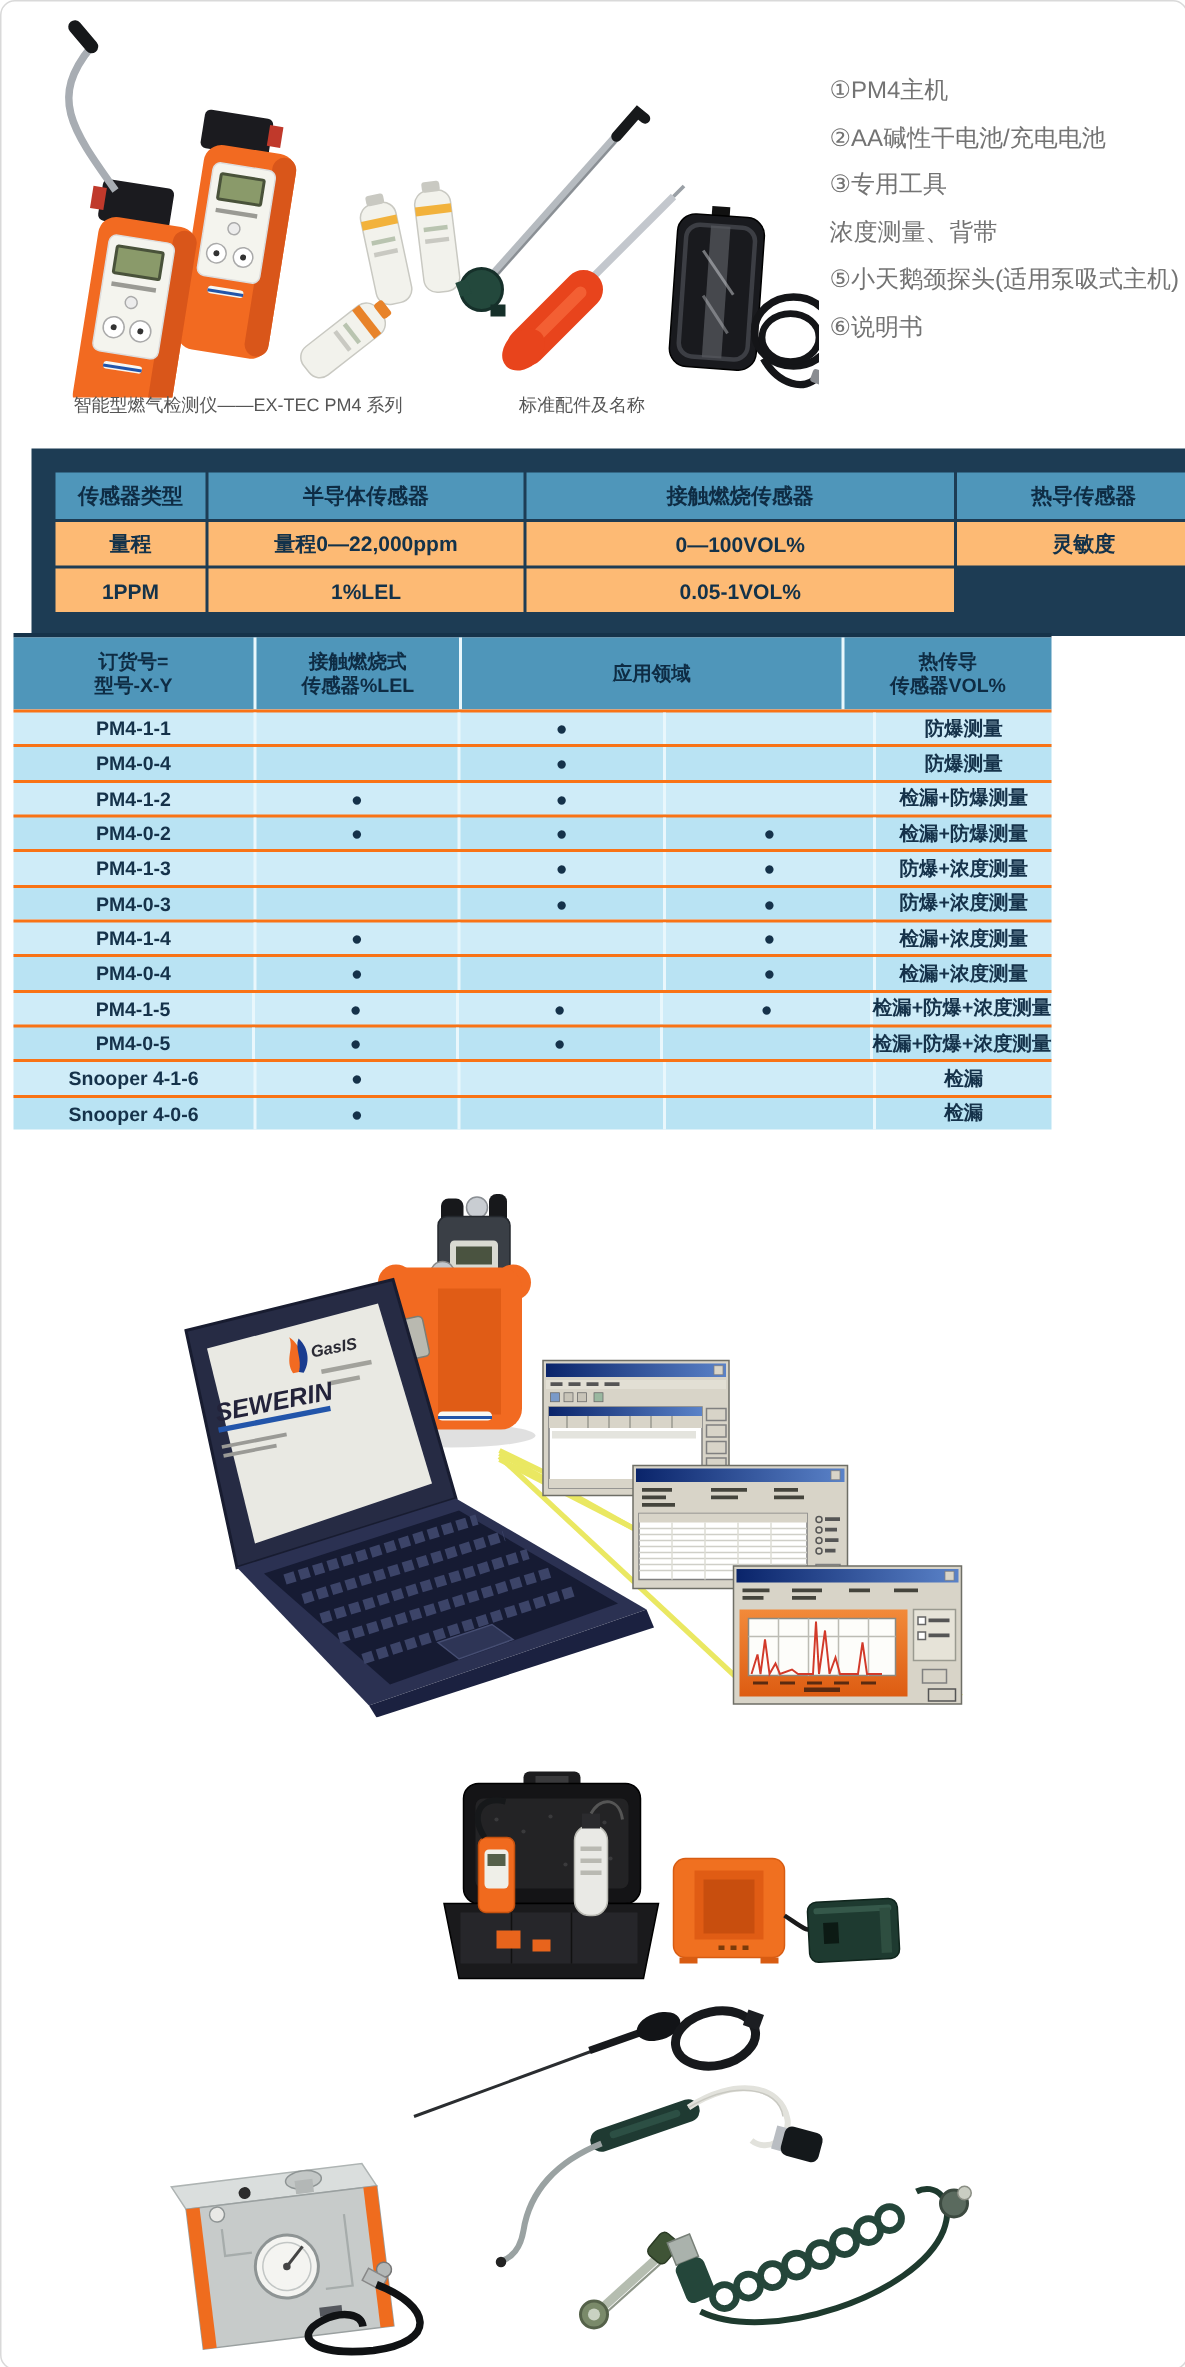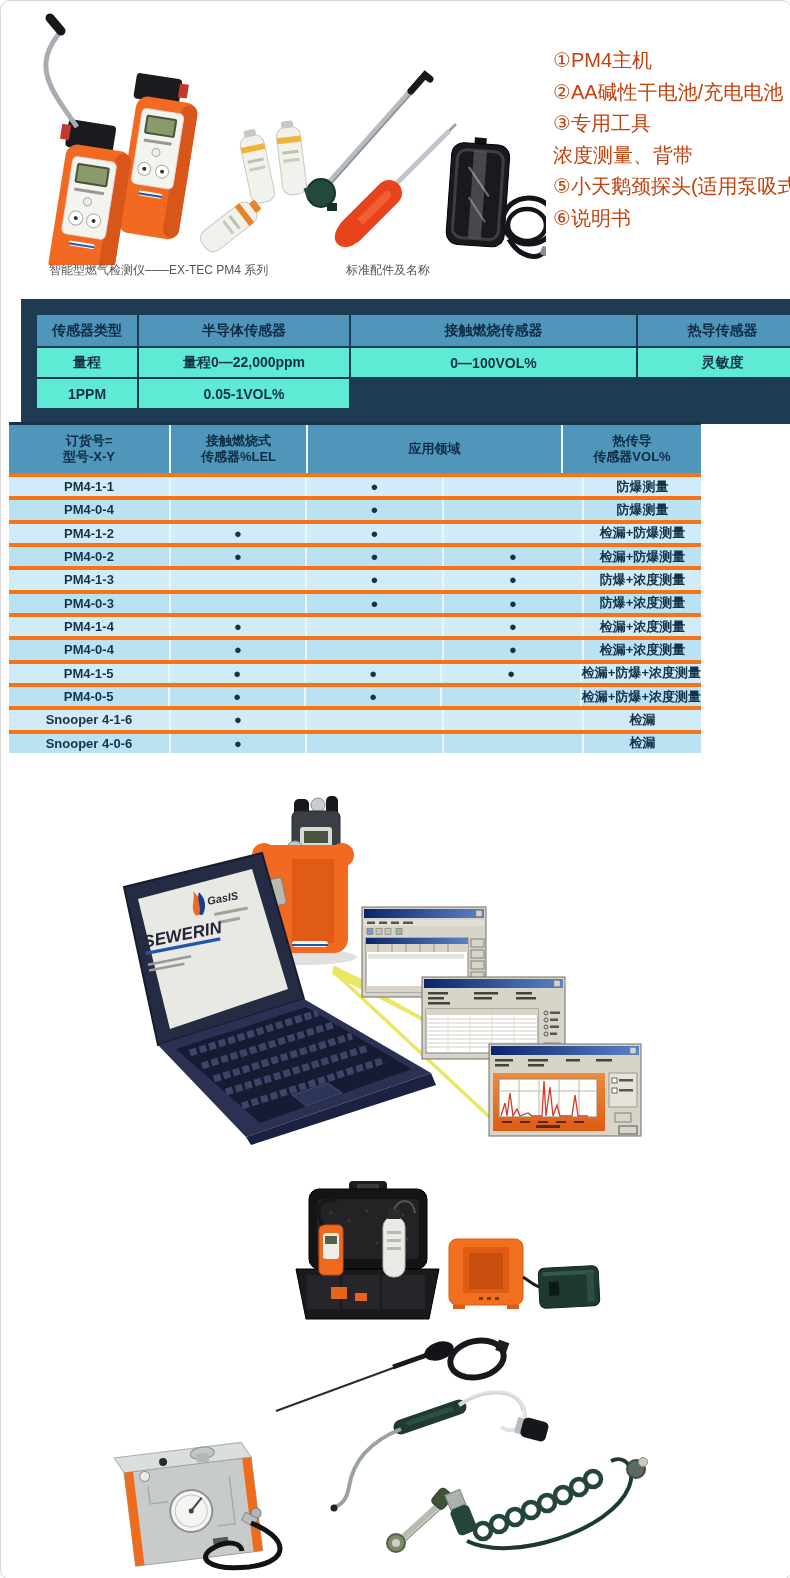--- a/index.html
+++ b/index.html
@@ -3,47 +3,47 @@
 <meta charset="utf-8">
 <style>
   html,body{margin:0;padding:0;background:#fff}
   .page{position:relative;width:790px;height:1578px;background:#ffffff;
         border:1px solid #d9d9d9;border-radius:10px;overflow:hidden;
         font-family:"Liberation Sans","DejaVu Sans",sans-serif}
   .ill{position:absolute}
 
   
   .acc-list{position:absolute;left:552px;top:44px;width:235px}
-  .acc-item{font-size:20px;color:#c2410c;line-height:31.5px;white-space:nowrap}
+  .acc-item{font-size:16px;color:#737373;line-height:31.5px;white-space:nowrap}
 
   
   .caption{position:absolute;top:261px;font-size:12px;font-weight:normal;color:#555;white-space:nowrap}
   .caption-left{left:48px}
   .caption-right{left:345px}
 
   
   .t1{position:absolute;left:20px;top:298px;display:grid;
       grid-template-columns:100px 210px 285px 169px;gap:2px;background:#1d3c54;padding:16px}
   .t1 .cell{display:flex;align-items:center;justify-content:center;
             font-size:14px;font-weight:bold;color:#13324a;height:29px;white-space:nowrap}
   .t1 .h{background:#4f96ba;height:31px;color:#0e2c44}
-  .t1 .d{background:#5eead4}
+  .t1 .d{background:#fdba74}
 
   
   .t2{position:absolute;left:8px;top:421px;width:692px;height:331px;
       border-top:3px solid #16334a;display:flex;flex-direction:column;box-sizing:border-box}
   .t2 .hrow{display:flex;height:48px;background:#4f96ba;flex:none}
   .t2 .hcell{display:flex;flex-direction:column;align-items:center;justify-content:center;
              font-size:13px;font-weight:bold;color:#0e2c44;line-height:16px}
   .t2 .row{display:flex;flex:1;align-items:stretch}
   .t2 > div:nth-child(even){background:#cfecf8}
   .t2 > div:nth-child(odd):not(.hrow){background:#b9e3f3}
   .t2 .row > div{display:flex;align-items:center;justify-content:center;
                  font-size:13px;font-weight:bold;color:#15324a;white-space:nowrap}
-  .t2 .row{border-top:4px solid #f97316}
+  .t2 .row{border-top:2px solid #f97316}
   .t2 .row > div + div,.t2 .hrow > div + div{border-left:2px solid #e9f7fc}
   .c-model{width:160px}.c-s{width:134px}.c-k{width:135px}.c-t{width:138px}.c-app{flex:1}
   .dot{font-size:9px;color:#0b0b0b;letter-spacing:0}
 </style>
 </head>
 <body>
 
 <div class="page">
 
   <svg class="ill" style="left:10px;top:4px" width="535" height="260" viewBox="0 0 535 260">
@@ -163,20 +163,21 @@
     <div class="cell h">半导体传感器</div>
     <div class="cell h">接触燃烧传感器</div>
     <div class="cell h">热导传感器</div>
 
     <div class="cell d">量程</div>
     <div class="cell d">量程0—22,000ppm</div>
     <div class="cell d">0—100VOL%</div>
 
     <div class="cell d">灵敏度</div>
     <div class="cell d">1PPM</div>
+    <div class="cell d">1%LEL</div>
     <div class="cell d">0.05-1VOL%</div>
   </div>
 
   <div class="t2">
     <div class="hrow">
       <div class="hcell c-model">
         <span>订货号=</span>
         <span>型号-X-Y</span>
       </div>
       <div class="hcell c-k">

